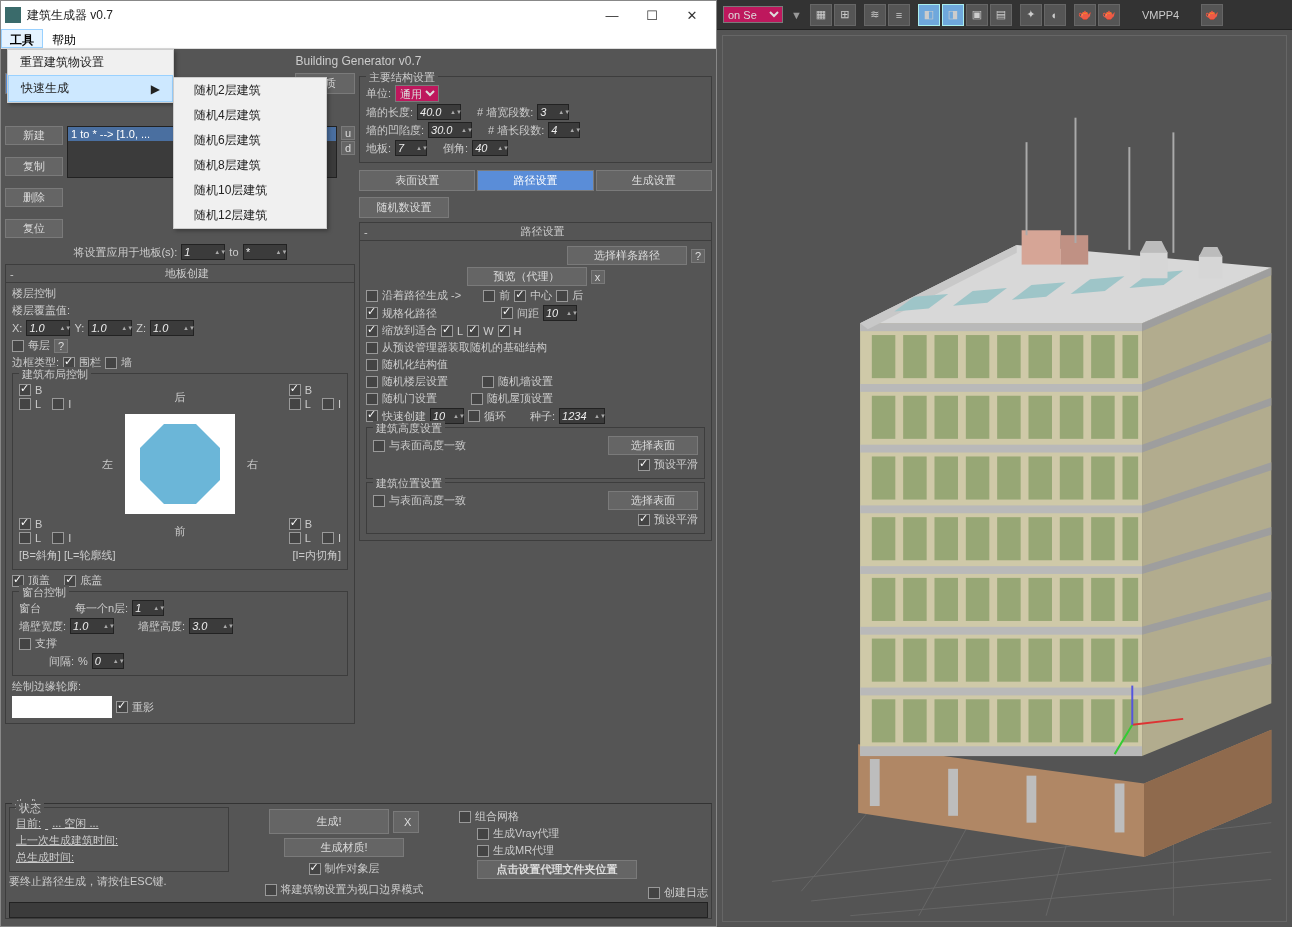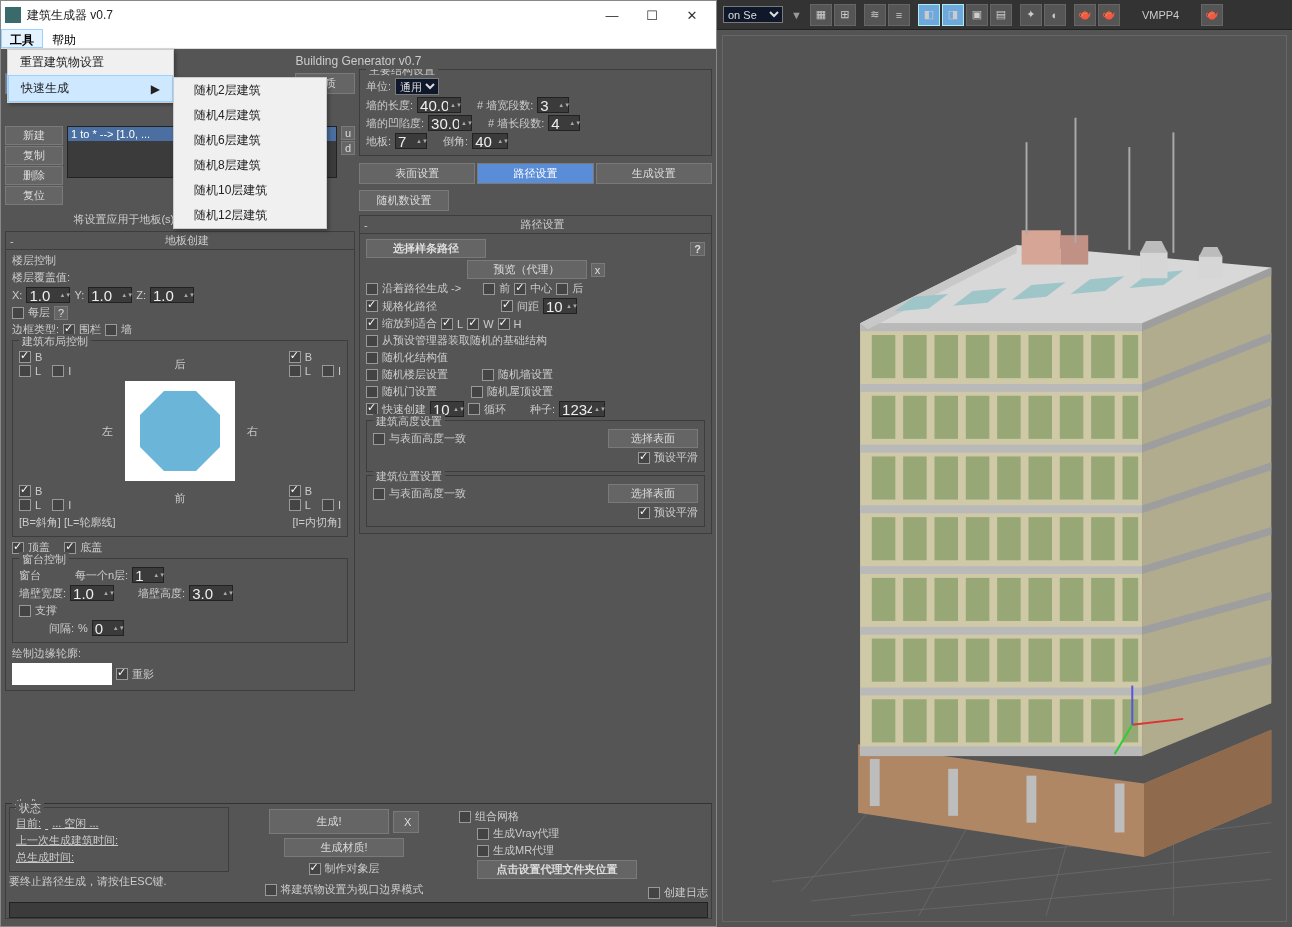--- a/index.html
+++ b/index.html
@@ -38,23 +38,23 @@
 .cols { display: flex; gap: 4px; flex: 1; overflow: hidden; }
 .col { display: flex; flex-direction: column; gap: 2px; }
 .col1 { width: 350px; }
 .col2 { flex: 1; }
 
 .btn { background: #656565; border: 1px solid #7a7a7a; color: #ddd; font-size: 11px; padding: 1px 4px; text-align: center; }
 .btn.small { padding: 0 3px; min-width: 14px; }
 .btn.wide { width: 58px; }
 .btn.lg { padding: 4px 10px; }
 .spin { display: inline-flex; align-items: center; background: #3b3b3b; border: 1px solid #222; color: #eee; font-size: 11px; height: 16px; }
-.spin input { background: transparent; border: none; color: #eee; width: 32px; padding: 0 2px; font-size: 15px; }
+.spin input { background: transparent; border: none; color: #eee; width: 32px; padding: 0 2px; font-size: 11px; font-style: italic; }
 .spin .arrows { width: 10px; display: flex; flex-direction: column; font-size: 6px; line-height: 6px; color: #aaa; }
-select.sel3 { background: #0f172a; border: 1px solid #7a7a7a; color: #ddd; font-size: 11px; height: 17px; }
+select.sel3 { background: #be185d; border: 1px solid #7a7a7a; color: #ddd; font-size: 11px; height: 17px; }
 
 .rollup { border: 1px solid #3d3d3d; background: #555; margin-bottom: 1px; }
 .rollup > .hdr { background: #555; border-bottom: 1px solid #3d3d3d; display: flex; align-items: center; font-size: 11px; padding: 1px 4px; }
 .rollup > .hdr .tog { width: 14px; }
 .rollup > .hdr .tt { flex: 1; text-align: center; }
 .rollup > .bd { padding: 3px 6px; }
 
 .group { border: 1px solid #3d3d3d; padding: 6px 6px 4px 6px; margin: 3px 0; position: relative; }
 .group > .gt { position: absolute; top: -7px; left: 6px; background: #555; padding: 0 3px; font-size: 11px; }
 
@@ -285,21 +285,21 @@
 
       <div class="col col1">
         <div class="tabrow" style="margin-top:4px;">
           <div class="tabbtn sel">地板</div>
           <div class="tabbtn">地面</div>
           <div style="width:120px;"></div>
           <div class="tabbtn" style="flex:0 0 60px;">材质</div>
         </div>
 
         <div class="row" style="align-items:flex-start; margin-top:28px;">
-          <div style="display:flex;flex-direction:column;gap:1px;">
+          <div style="display:flex;flex-direction:column;gap:12px;">
             <div class="btn wide">新建</div>
             <div class="btn wide">复制</div>
             <div class="btn wide">删除</div>
             <div class="btn wide">复位</div>
           </div>
           <div class="list" style="flex:1;">
             <div class="li">1 to * --&gt; [1.0, ...</div>
           </div>
           <div style="display:flex;flex-direction:column;gap:1px;">
             <div class="btn small">u</div>
@@ -455,21 +455,21 @@
             <div class="row">
               <div style="background:#fff;width:100px;height:22px;"></div>
               <span class="chk on"></span>
                 <span>重影</span>
             </div>
           </div>
         </div>
       </div>
 
       <div class="col col2">
-        <div class="group" style="margin-top:0;">
+        <div class="group" style="margin-top:7px;">
           <div class="gt">主要结构设置</div>
           <div class="row">
               <span>单位:</span>
             <select class="sel3"><option>通用</option></select>
           </div>
           <div class="row">
             <span>墙的长度:</span>
               <span class="spin">
                 <input value="40.0" style="">
                 <span class="arrows">▲▼</span>
@@ -514,21 +514,21 @@
         <div class="tabrow">
             <div class="tabbtn" style="flex:0 0 90px;">随机数设置</div>
           </div>
 
         <div class="rollup">
           <div class="hdr">
               <span class="tog">-</span>
               <span class="tt">路径设置</span>
             </div>
           <div class="bd">
-            <div class="row" style="justify-content:space-between;font-weight:bold;">
+            <div class="row" style="justify-content:flex-end;">
               <div class="btn" style="width:120px;">选择样条路径</div>
               <div class="btn small">?</div>
             </div>
             <div class="row" style="justify-content:center;">
               <div class="btn" style="width:120px;">预览（代理）</div>
               <div class="btn small">x</div>
             </div>
             <div class="row">
               <span class="chk"></span>
                 <span>沿着路径生成 -&gt;</span>

